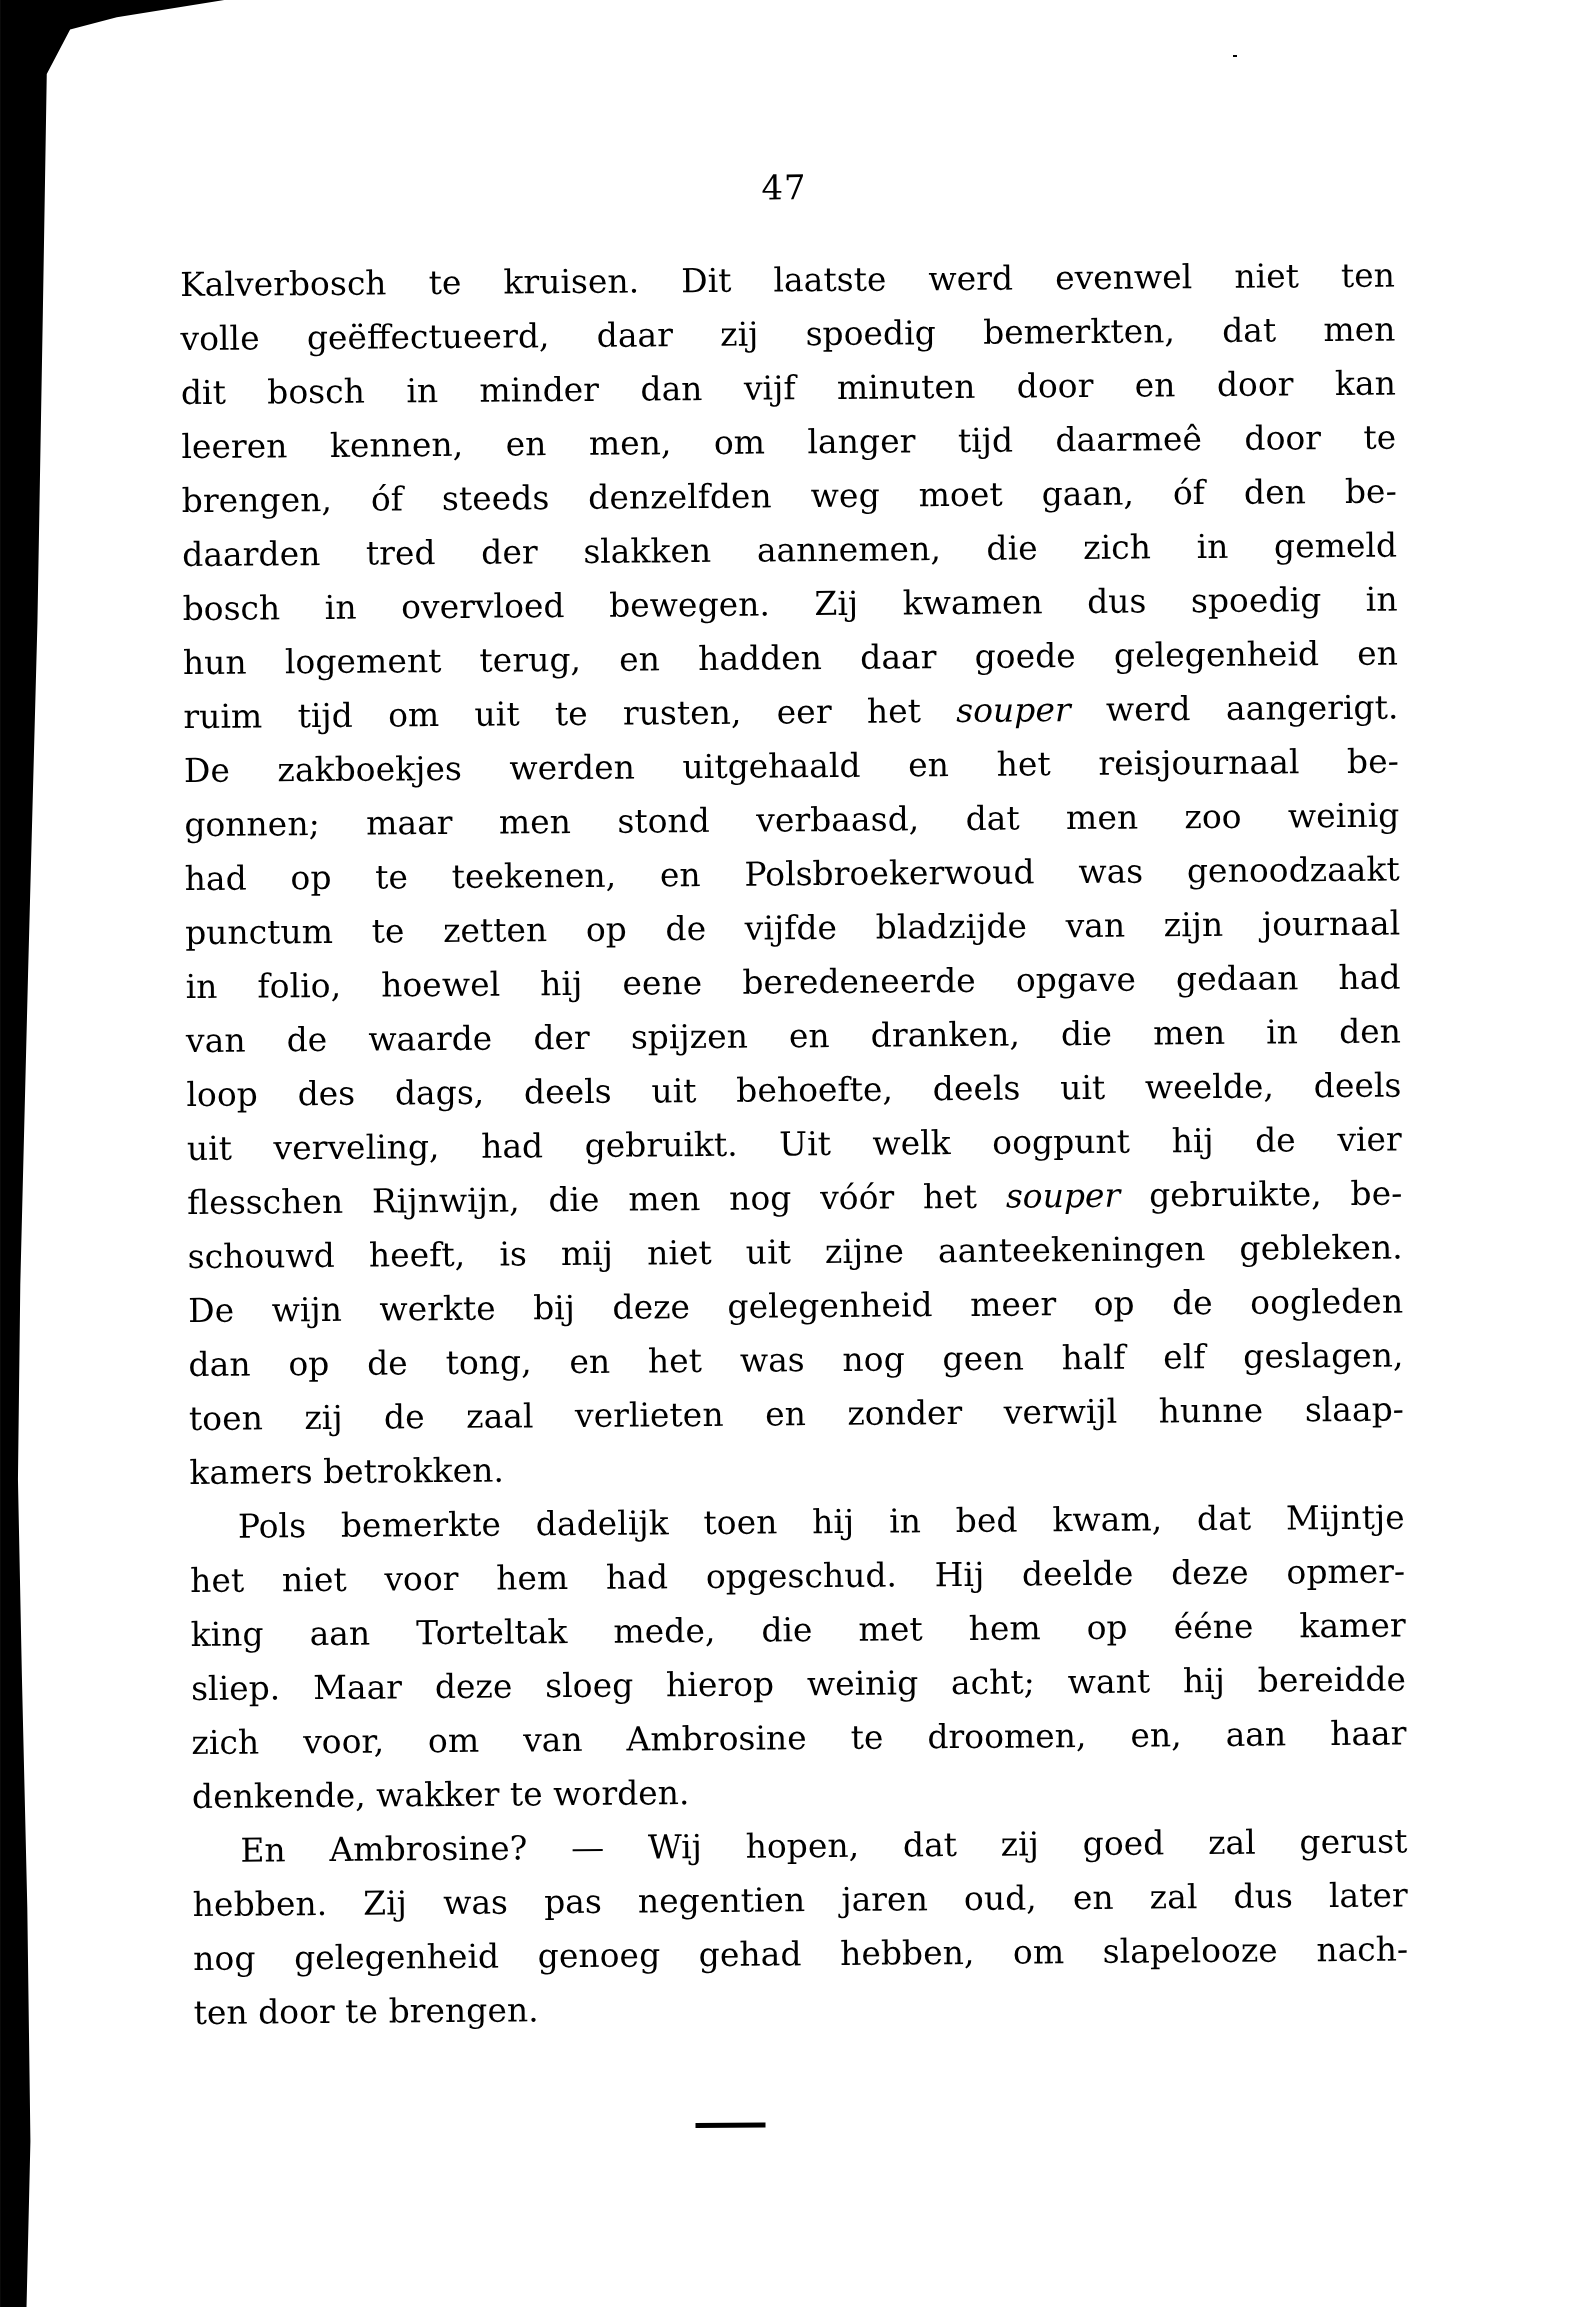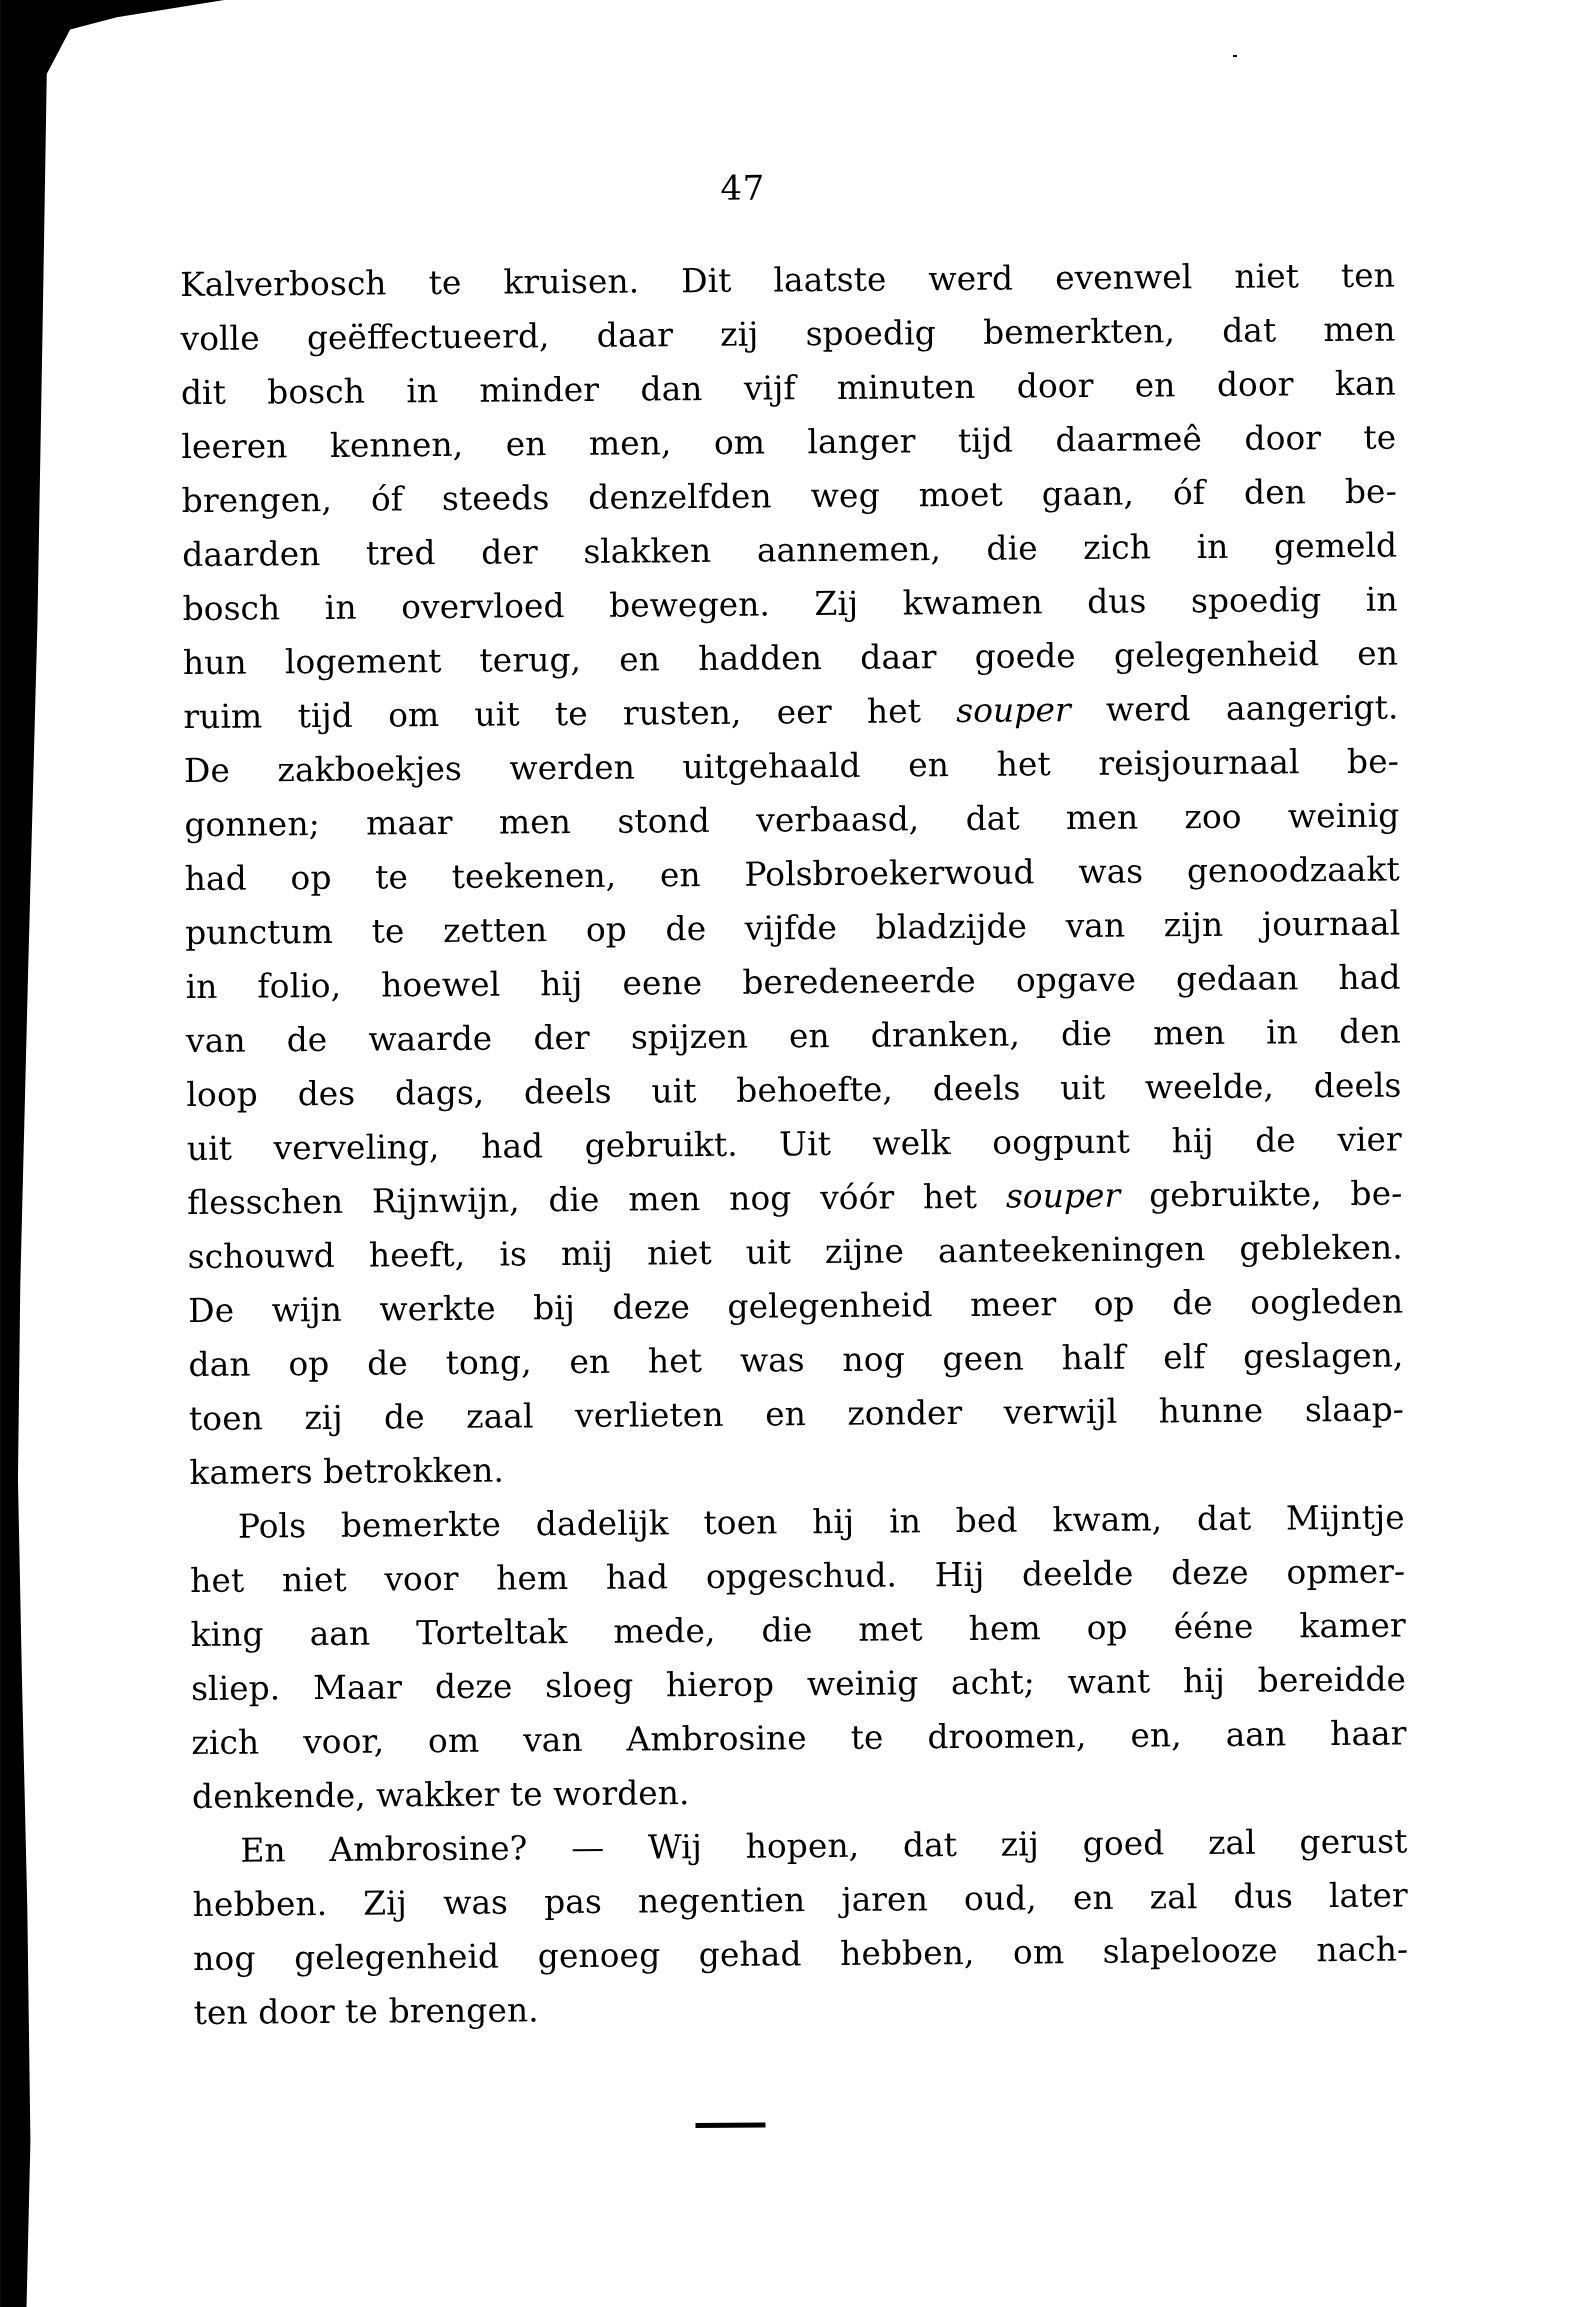--- a/index.html
+++ b/index.html
@@ -31,21 +31,21 @@
     width: 1590px;
     height: 2307px;
     transform: rotate(-0.45deg);
     transform-origin: 701px 1168px;
   }
   .page-number {
     position: absolute;
     left: 728px;
     top: 168px;
     width: 86px;
-    text-align: left;
+    text-align: right;
     font-size: 34px;
     letter-spacing: 0.8px;
   }
   .text-block {
     position: absolute;
     left: 187px;
     top: 254px;
     width: 1215px;
     font-size: 33px;
     line-height: 54px;

